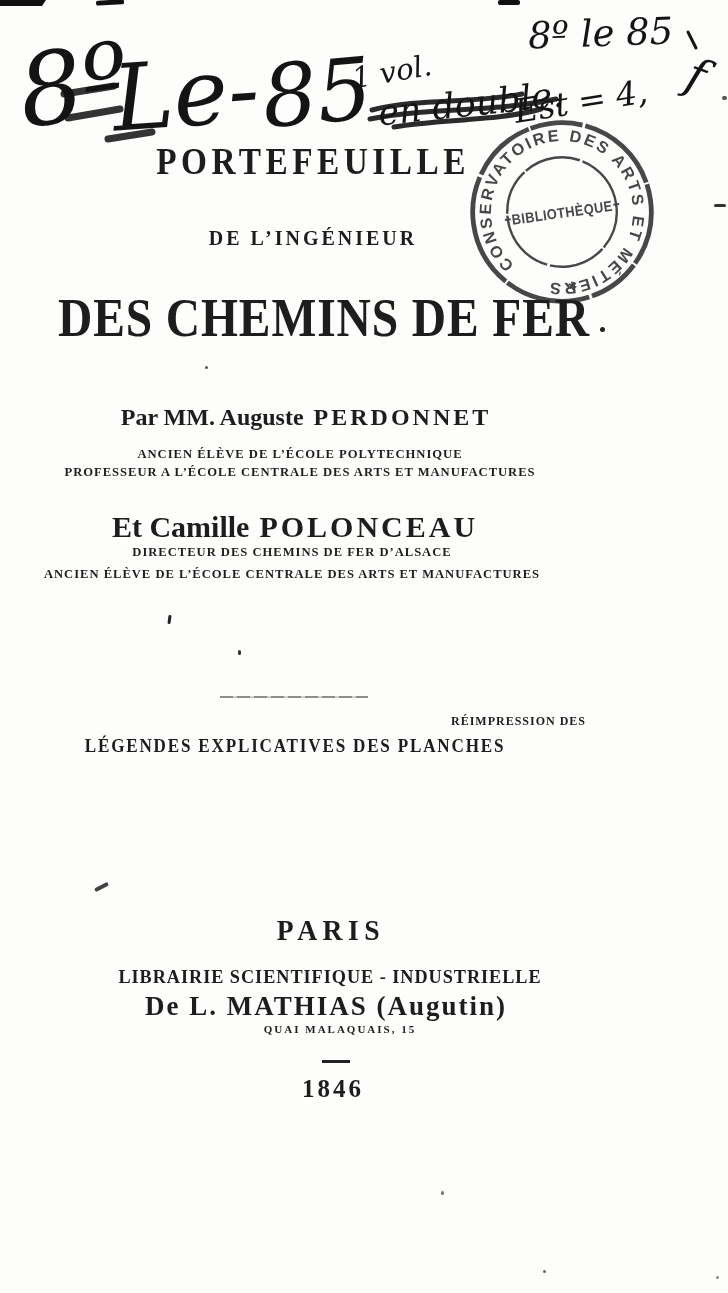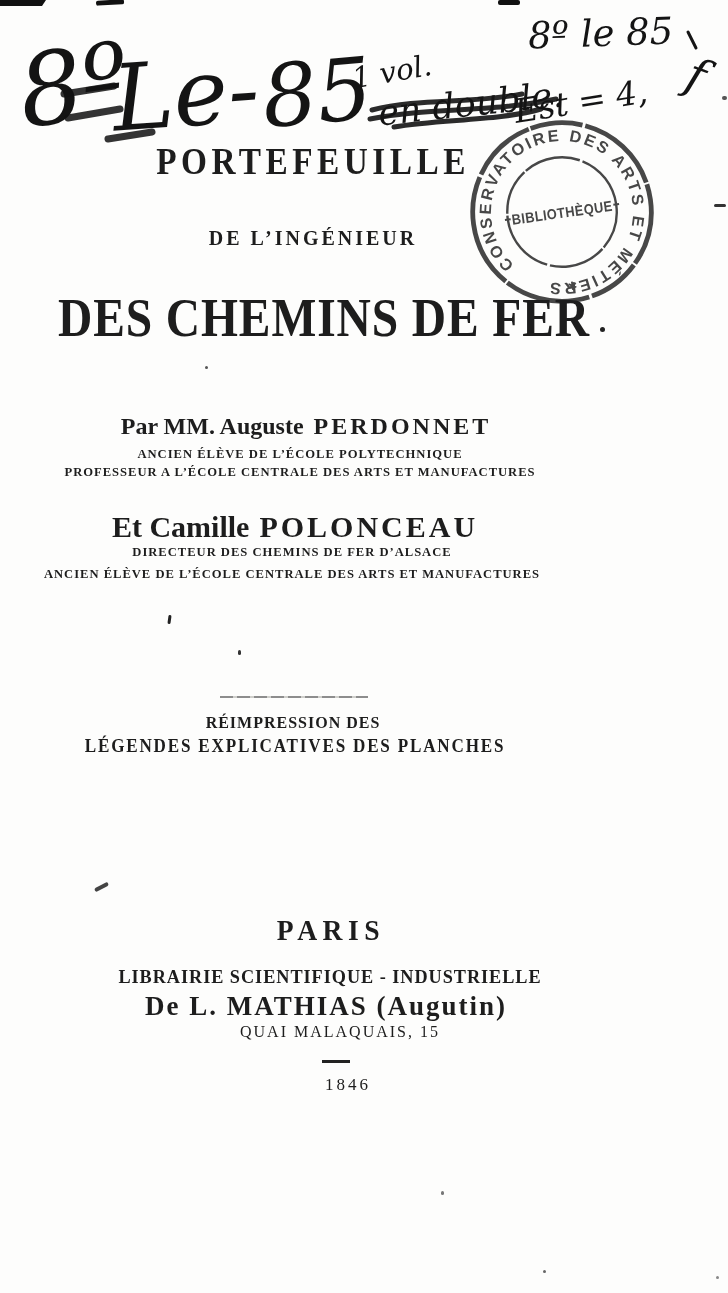--- a/index.html
+++ b/index.html
@@ -24,53 +24,53 @@
     font-size:20px;font-weight:bold;letter-spacing:3px;text-align:center;
   }
   .main-title{
     top:291px;width:648px;
     font-size:54px;font-weight:bold;letter-spacing:1px;
     transform:scaleX(0.88);
   }
   .byline{
     font-weight:bold;
   }
-  .byline-1{top:405px;width:612px;font-size:24px;margin-top:9px;}
+  .byline-1{top:405px;width:612px;font-size:24px;}
   .byline-2{top:512px;width:590px;font-size:30px;}
   .byline .author-name{letter-spacing:3px;margin-left:10px;}
   .cred{
     font-size:13px;font-weight:bold;letter-spacing:1px;width:600px;
     transform:scaleX(0.97);
   }
   .cred-1a{top:447px;}
   .cred-1b{top:465px;}
   .cred-2a{top:545px;width:584px;}
   .cred-2b{top:567px;width:584px;}
   .edition-rule{
     position:absolute;top:696px;left:220px;width:148px;height:2px;
     background:repeating-linear-gradient(90deg,#8d8d8d 0 13px,#cfcfcb 13px 17px);
   }
-  .edition-pre{top:715px;width:586px;font-size:16px;font-weight:bold;letter-spacing:1px;}
+  .edition-pre{top:715px;width:586px;font-size:12px;font-weight:bold;letter-spacing:1px;text-align:right;}
   .edition-main{
     top:736px;width:590px;
     font-size:19px;font-weight:bold;letter-spacing:2px;
     transform:scaleX(0.9);
   }
   .imprint-city{
     top:915px;width:662px;
     font-size:30px;font-weight:bold;letter-spacing:6px;
     transform:scaleX(0.92);
   }
   .imprint-shop{top:967px;width:660px;font-size:19px;font-weight:bold;letter-spacing:1px;transform:scaleX(0.96);}
   .imprint-pub{top:993px;width:652px;font-size:27px;font-weight:bold;letter-spacing:2px;}
-  .imprint-addr{top:1024px;width:680px;font-size:16px;font-weight:normal;letter-spacing:2px;}
+  .imprint-addr{top:1024px;width:680px;font-size:11px;font-weight:bold;letter-spacing:2px;}
   .year-divider{
     position:absolute;top:1060px;left:322px;width:28px;height:3px;background:#222;
   }
-  .imprint-year{top:1076px;width:666px;font-size:17px;font-weight:normal;letter-spacing:3px;padding-left:15px;}
+  .imprint-year{top:1076px;width:666px;font-size:25px;font-weight:bold;letter-spacing:3px;}
   
   .hw-svg{position:absolute;top:0;left:0;}
   .stamp-svg{position:absolute;top:116px;left:466px;transform:rotate(-8deg);}
   .hw-text{font-family:"DejaVu Serif",serif;font-style:italic;fill:#141414;}
   .stamp-text{font-family:"Liberation Sans","DejaVu Sans",sans-serif;font-weight:bold;fill:#2e2e2e;}
   
   .speck{position:absolute;background:#222;border-radius:2px;}
 </style>
 </head>
 <body>

